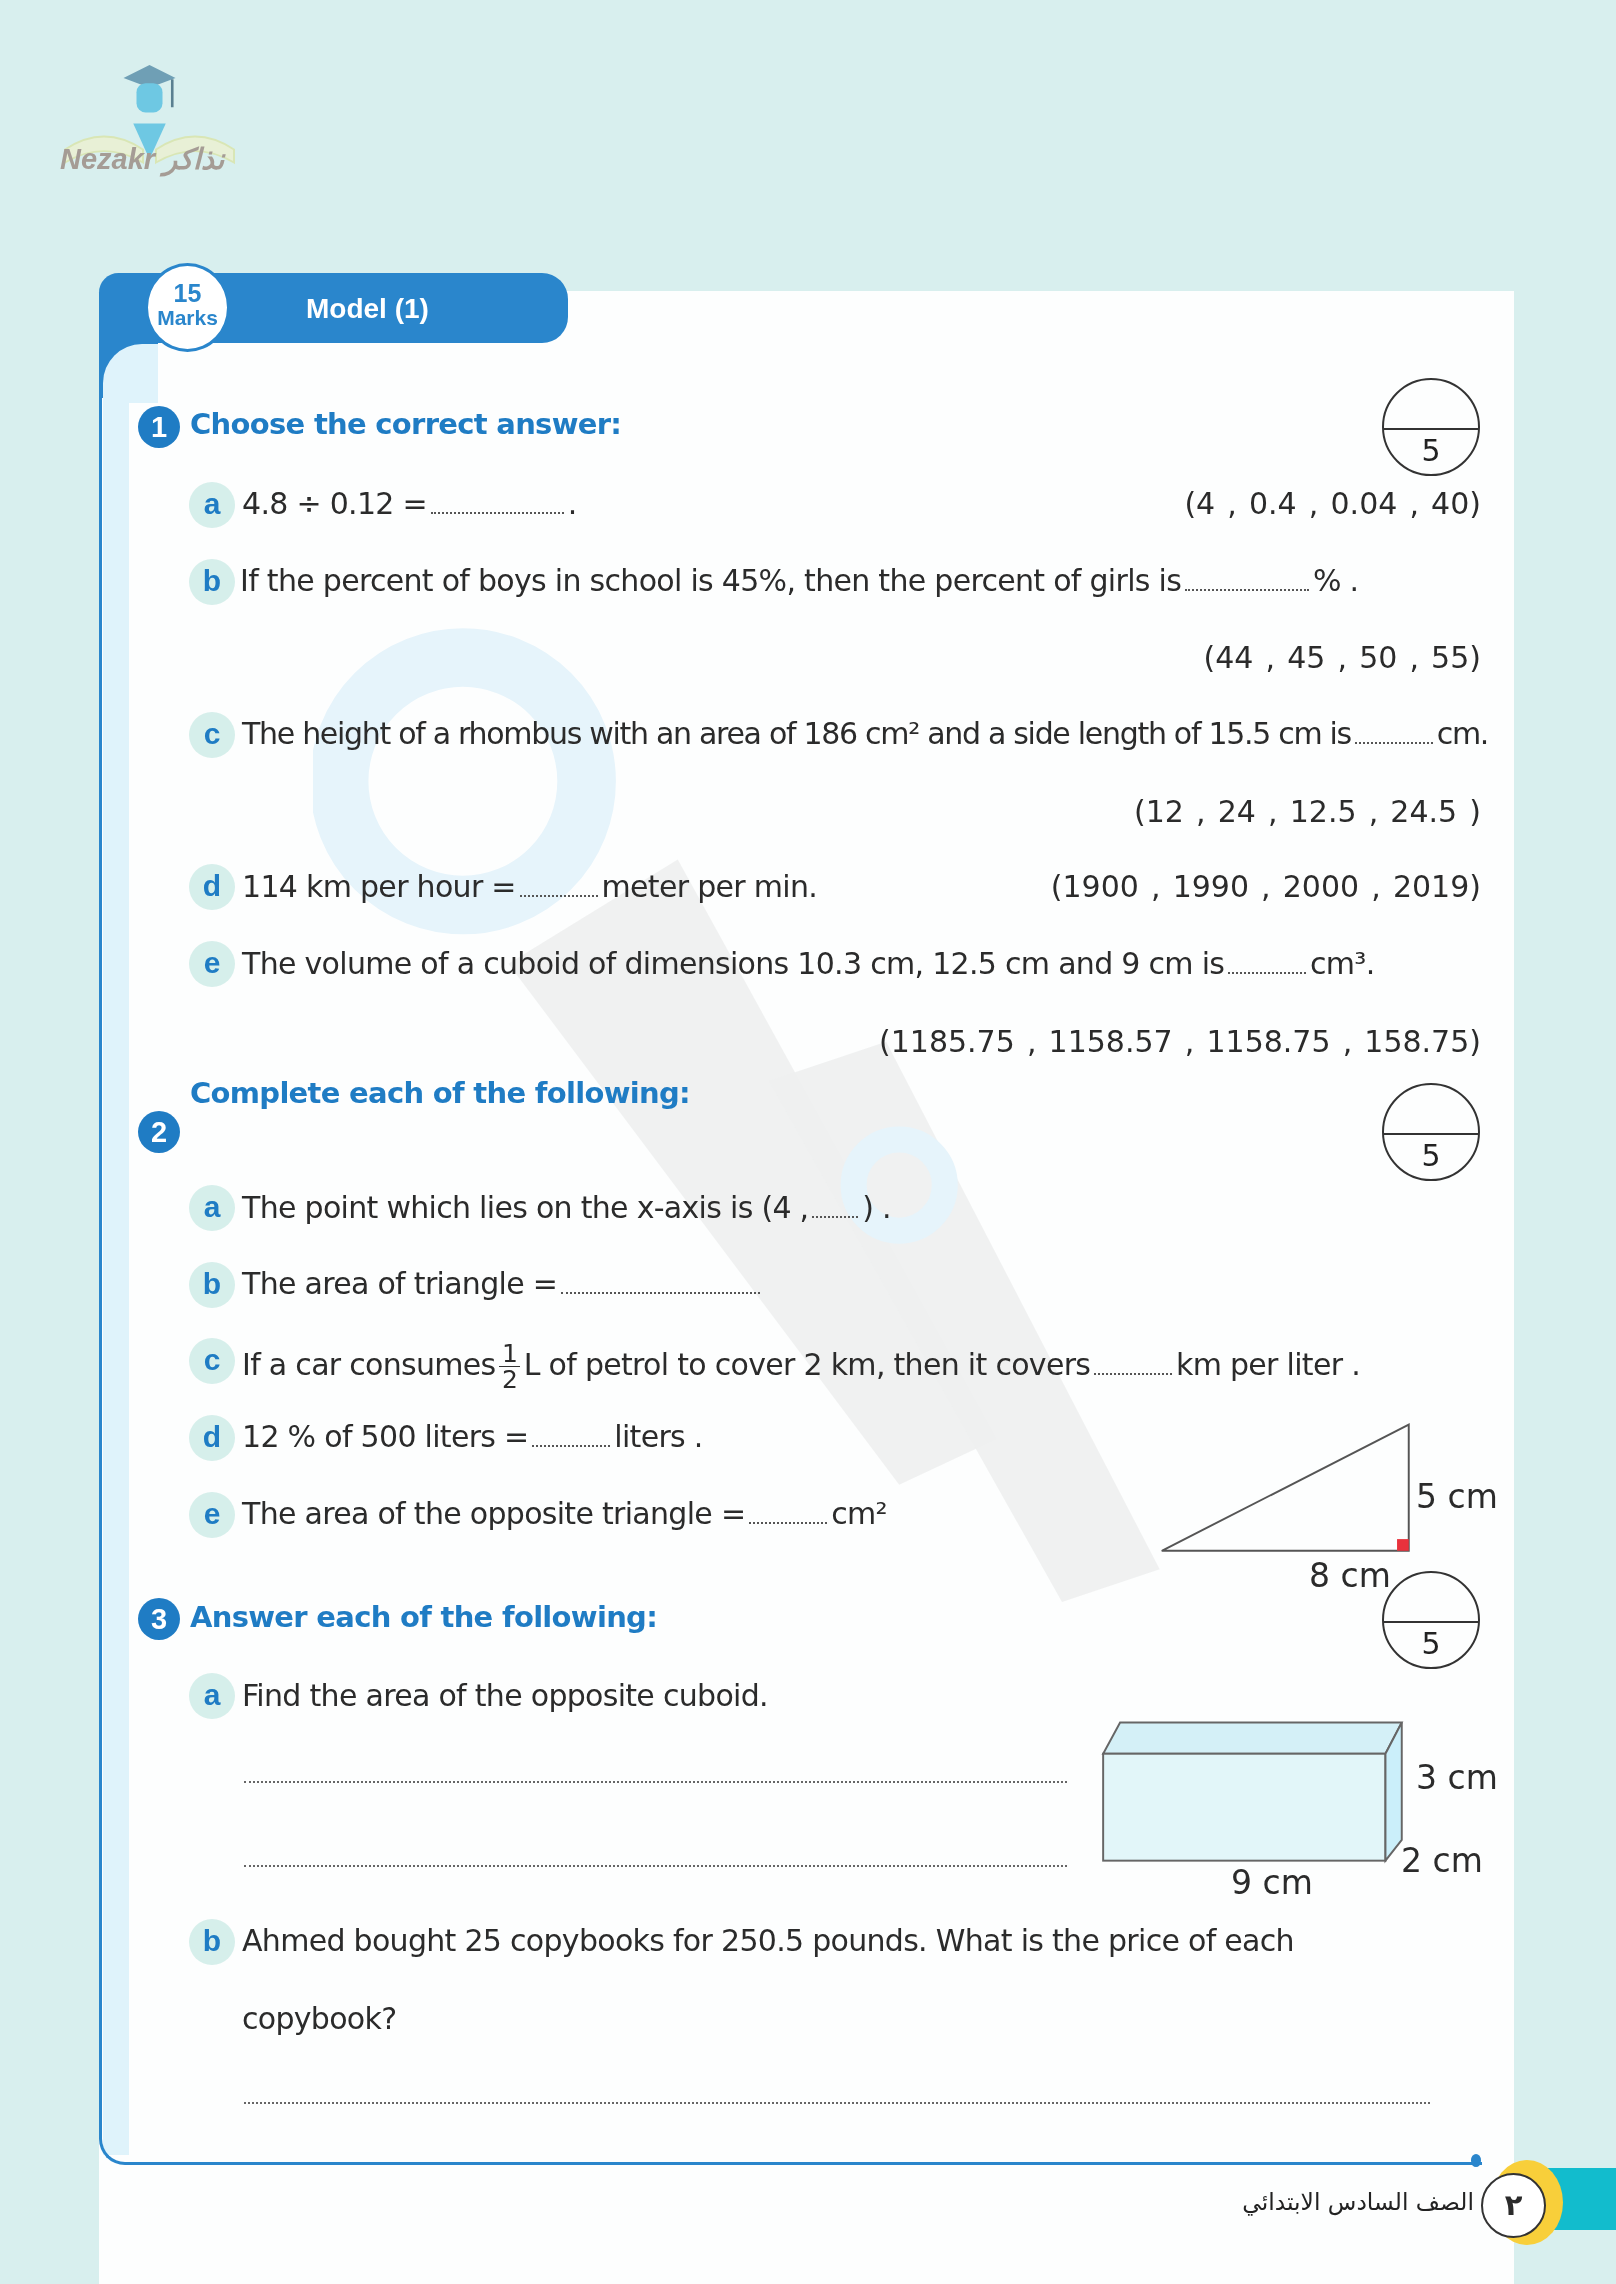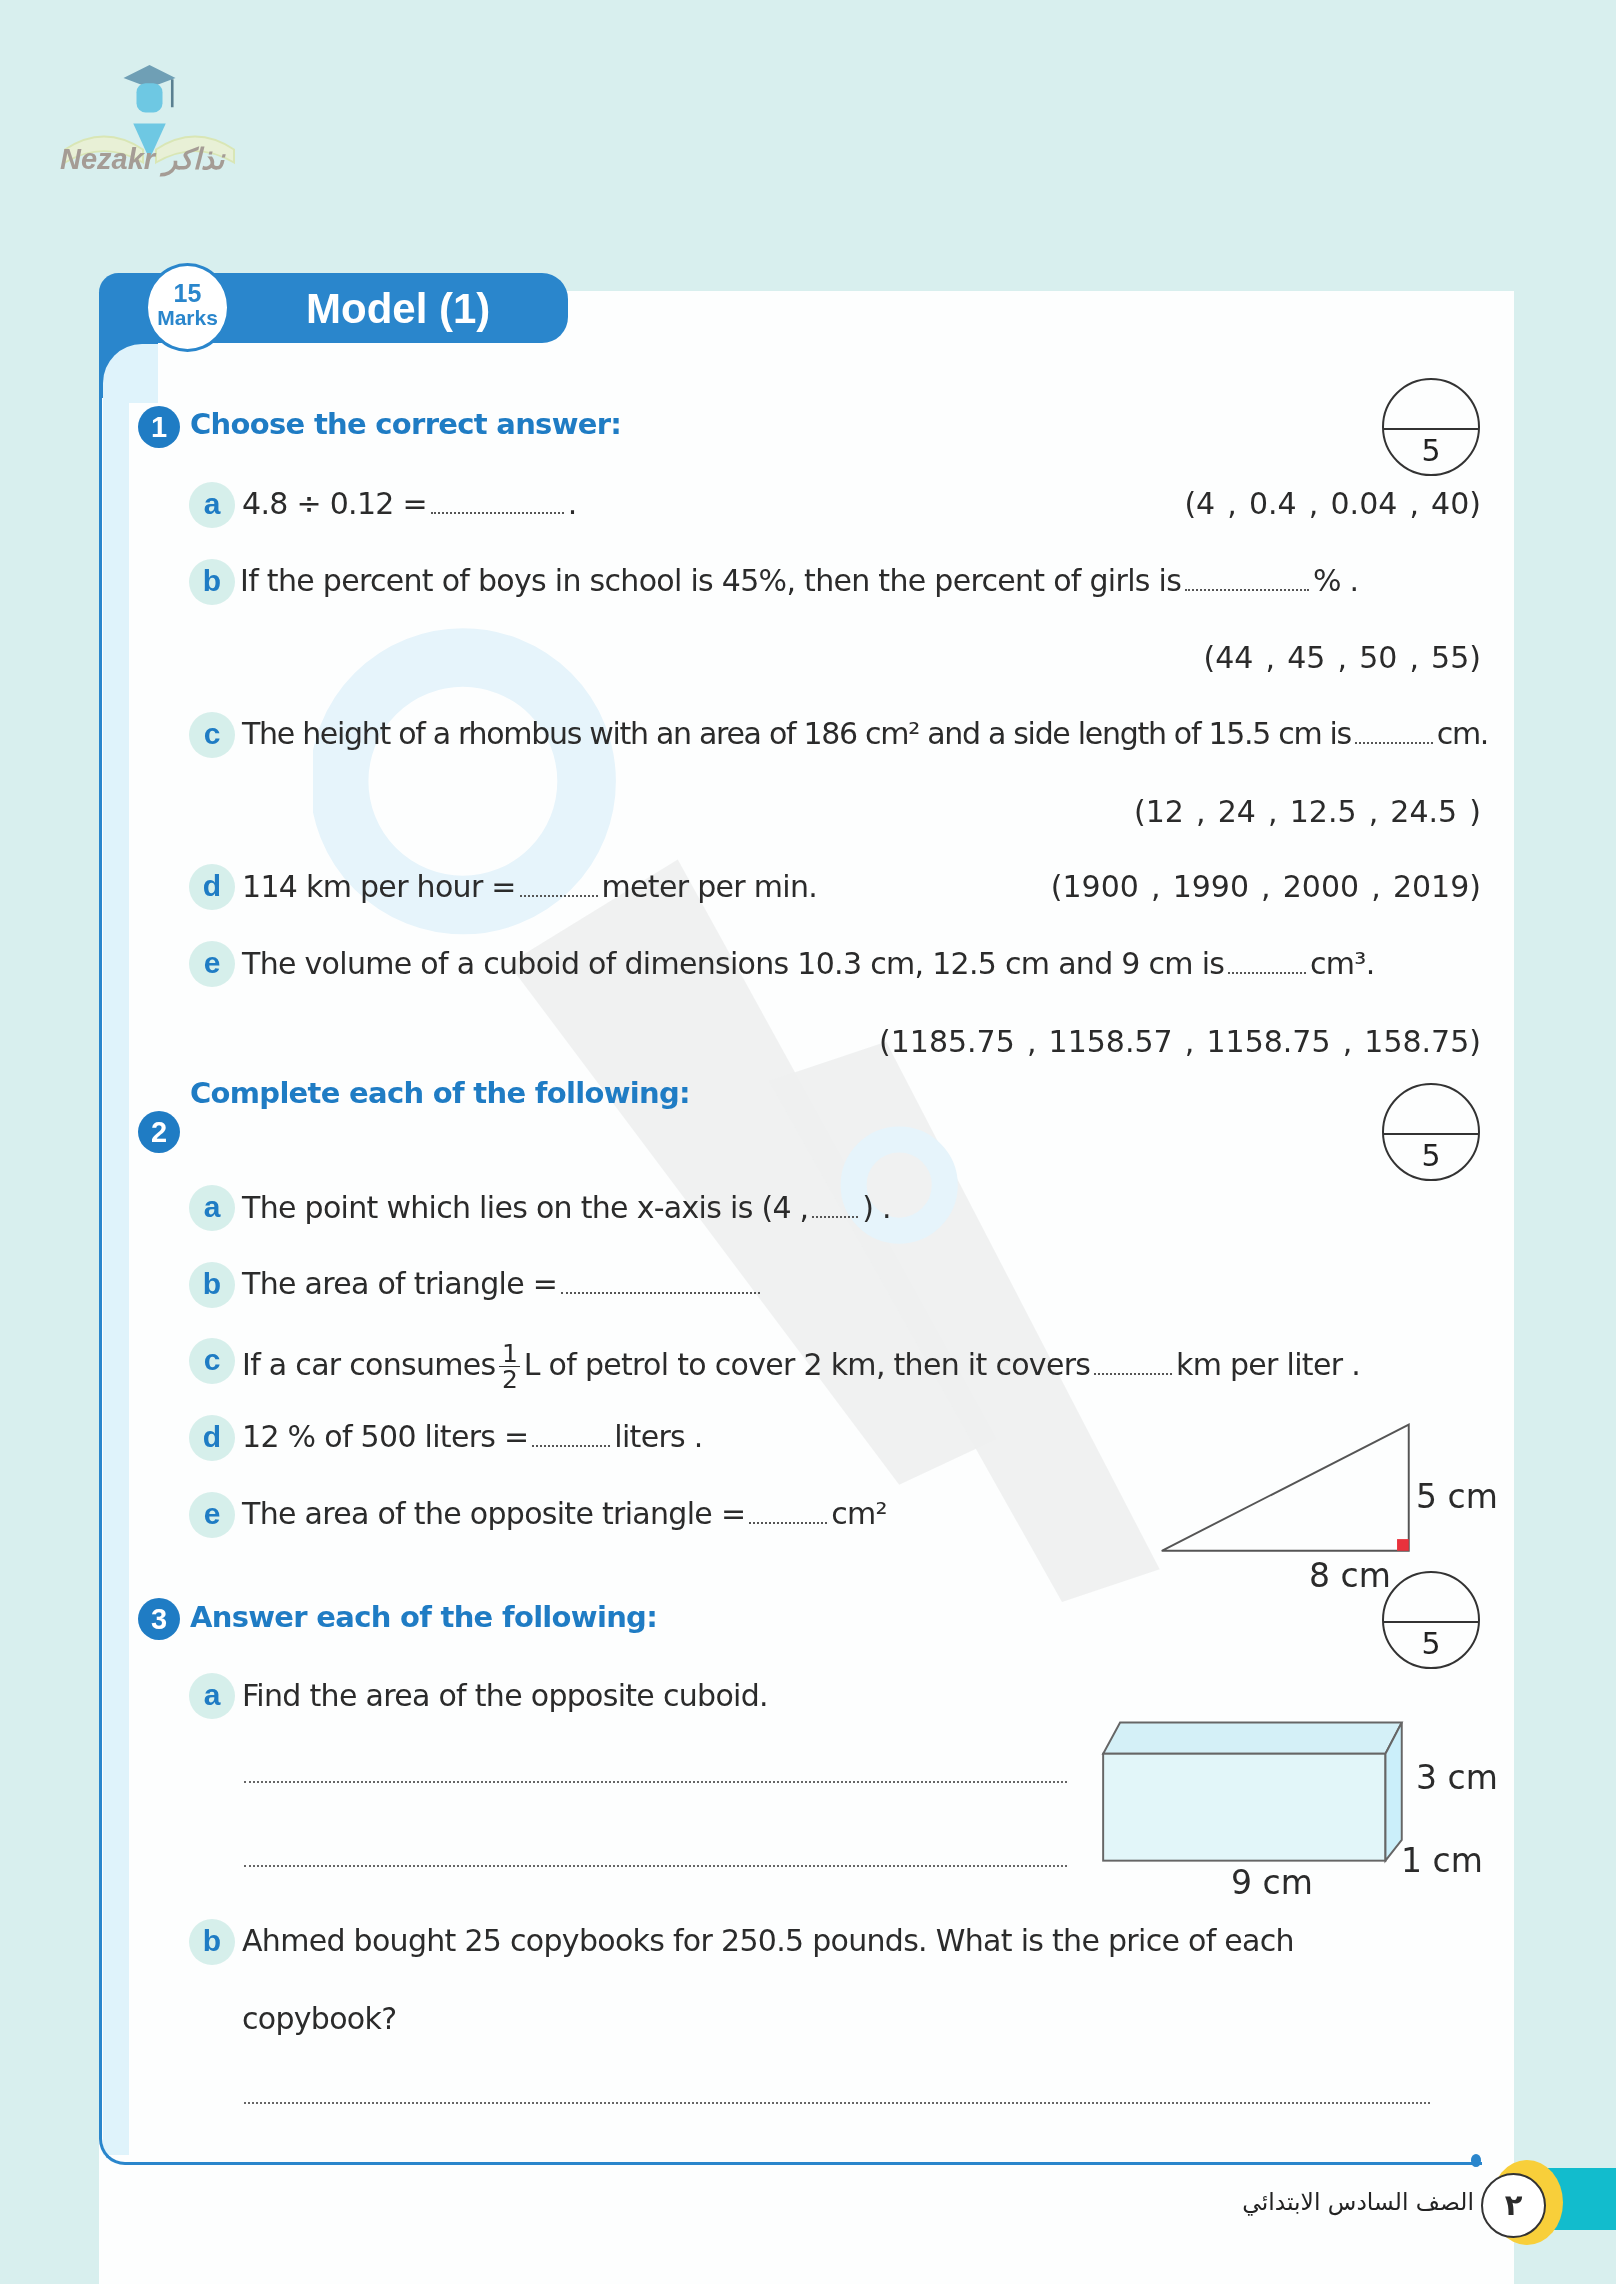--- a/index.html
+++ b/index.html
@@ -8,21 +8,21 @@
   .page { position:absolute; left:99px; top:291px; width:1415px; height:1993px; background:#fdfefe; }
   .frame { position:absolute; left:99px; top:306px; width:1380px; height:1856px; border-left:3.9px solid #2a86cc; border-bottom:3.9px solid #2a86cc; border-bottom-left-radius:26px; }
   .frame-inner { position:absolute; left:103px; top:365px; width:26px; height:1790px; background:#dff3fb; }
   .frame-dot { position:absolute; left:1471px; top:2154px; width:10.4px; height:13px; border-radius:50%; background:#2a86cc; }
   .header-bar { position:absolute; left:99px; top:273px; width:469px; height:70px; background:#2a86cc; border-radius:19.5px 26px 26px 0; }
   .header-curve { position:absolute; left:99px; top:326px; width:59px; height:72px; background:#2a86cc; }
   .header-curve-in { position:absolute; left:103px; top:344px; width:55px; height:59px; background:#dff3fb; border-top-left-radius:39px; }
   .marks { position:absolute; left:145px; top:263px; width:85px; height:89px; border-radius:50%; background:#fff; border:3.3px solid #2a86cc; color:#2a86cc; font-family:"Liberation Sans", sans-serif; font-weight:bold; text-align:center; box-sizing:border-box; }
   .marks .n { display:block; font-size:25px; margin-top:14.3px; line-height:26px; }
   .marks .l { display:block; font-size:21px; line-height:23.4px; }
-  .title { position:absolute; left:306px; top:280px; font-family:"Liberation Sans", sans-serif; font-weight:bold; font-size:42px; color:#fff; line-height:57px; }
+  .title { position:absolute; left:306px; top:280px; font-family:"Liberation Sans", sans-serif; font-weight:bold; font-size:28px; color:#fff; line-height:57px; }
   .logo { position:absolute; left:52px; top:52px; width:195px; height:130px; }
   .logo-text { position:absolute; left:60px; top:142px; font-family:"Liberation Sans", sans-serif; font-weight:bold; font-style:italic; font-size:29px; color:#a59c95; }
   .sec-num { position:absolute; width:42px; height:42px; border-radius:50%; background:#1f7cc4; color:#fff; font-weight:bold; font-size:29px; text-align:center; line-height:42px; font-family:"Liberation Sans", sans-serif; }
   .sec-title { position:absolute; font-weight:bold; font-size:29px; color:#1f7cc4; font-family:"DejaVu Sans", sans-serif; letter-spacing:-0.7px; }
   .score { position:absolute; width:98px; height:98px; border:2px solid #333; border-radius:50%; box-sizing:border-box; }
   .score::after { content:""; position:absolute; left:0; right:0; top:48px; border-top:2px solid #333; }
   .score span { position:absolute; left:0; right:0; top:53px; text-align:center; font-size:30px; color:#222; }
   .badge { position:absolute; width:46px; height:46px; border-radius:50%; background:#d6efeb; color:#1f7cc4; font-weight:bold; font-size:30px; text-align:center; line-height:43px; font-family:"Liberation Sans", sans-serif; }
   .q { position:absolute; font-size:30px; color:#2b2b2b; white-space:nowrap; letter-spacing:-0.7px; line-height:39px; }
   .opts { position:absolute; right:136px; font-size:30px; color:#2b2b2b; white-space:nowrap; line-height:39px; word-spacing:2.6px; }
@@ -159,21 +159,21 @@
 <div class="q" style="left:242px; top:1676px;">Find the area of the opposite cuboid.</div>
 <div class="ans-line" style="left:244px; top:1781px; width:823px;"></div>
 <div class="ans-line" style="left:244px; top:1865px; width:823px;"></div>
 
 <svg class="abs" style="left:1094px; top:1712px;" width="313" height="163" viewBox="0 0 480 250">
   <polygon points="14,64 447,64 472,16 40,16" fill="#d4f0f7" stroke="#666" stroke-width="3"></polygon>
   <rect x="14" y="64" width="433" height="164" fill="#e2f6f9" stroke="#666" stroke-width="3"></rect>
   <polygon points="447,64 472,16 472,196 447,228" fill="#cbeffa" stroke="#666" stroke-width="3"></polygon>
 </svg>
 <div class="fig-label" style="left:1416px; top:1758px;">3 cm</div>
-<div class="fig-label" style="left:1401px; top:1841px;">1 cm</div>
+<div class="fig-label" style="left:1401px; top:1841px;">2 cm</div>
 <div class="fig-label" style="left:1231px; top:1863px;">9 cm</div>
 
 <div class="badge" style="left:189px; top:1919px;">b</div>
 <div class="q" style="left:242px; top:1921px;">Ahmed bought 25 copybooks for 250.5 pounds. What is the price of each</div>
 <div class="q" style="left:242px; top:1999px;">copybook?</div>
 <div class="ans-line" style="left:244px; top:2102px; width:1186px;"></div>
 
 <div class="footer-tab"></div>
 <div class="footer-crescent"></div>
 <div class="footer-circle">٢</div>

